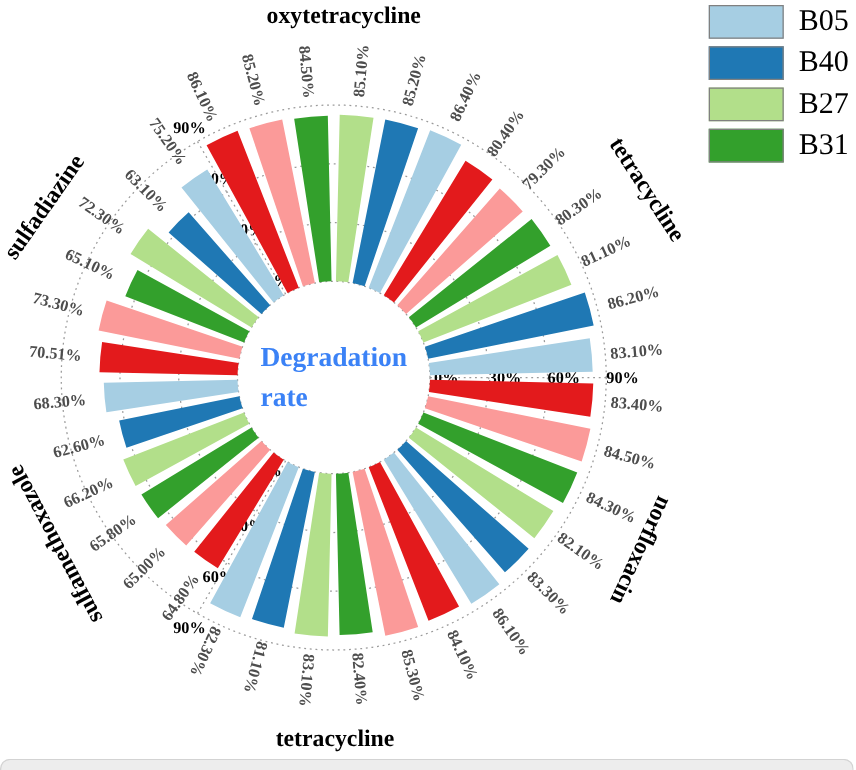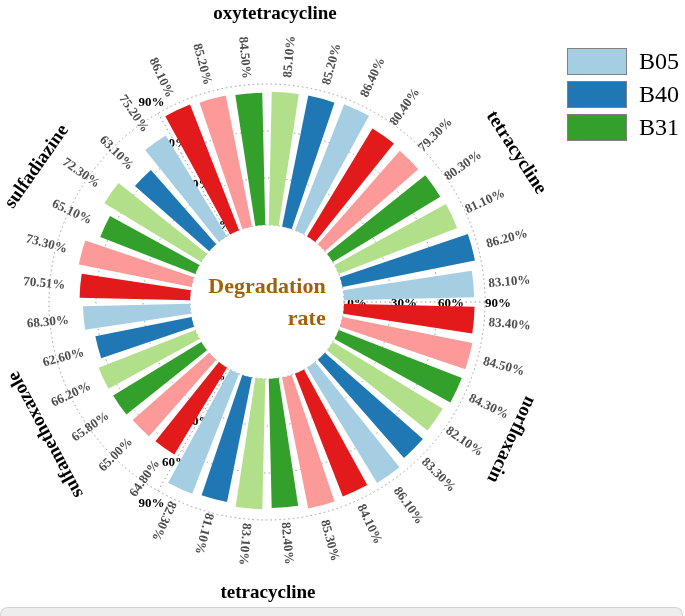--- a/index.html
+++ b/index.html
@@ -3,22 +3,22 @@
 <meta charset="utf-8">
 <style>
   html,body{margin:0;padding:0;background:#fff;}
   #stage{position:relative;width:685px;height:616px;background:#fff;overflow:hidden;
          font-family:"Liberation Serif",serif;}
   #chart-svg{position:absolute;left:0;top:0;}
   .sector-title{position:absolute;white-space:nowrap;color:#000;
     font:bold 19px "Liberation Serif",serif;
     transform:translate(-50%,-50%) rotate(var(--rot,0deg));}
   .center-label{position:absolute;left:267px;top:302px;transform:translate(-50%,-50%);
-    text-align:right;color:#a16207;font:bold 22px "Liberation Serif",serif;line-height:1.45;}
-  .legend{position:absolute;left:567px;top:4px;display:flex;flex-direction:column;gap:6px;margin-top:44px;}
+    text-align:left;color:#3b82f6;font:bold 22px "Liberation Serif",serif;line-height:1.45;}
+  .legend{position:absolute;left:567px;top:4px;display:flex;flex-direction:column;gap:6px;}
   .legend-row{display:flex;align-items:center;gap:12px;height:27px;}
   .swatch{width:60px;height:27px;border:1px solid #808080;box-sizing:border-box;}
   .legend-label{font:400 24px "Liberation Serif",serif;color:#000;}
   .bottom-bar{position:absolute;left:0;top:607px;width:683px;height:12px;
     background:#ededed;border:1px solid #d3d3d3;border-bottom:none;
     border-radius:8px 8px 0 0;box-sizing:border-box;}
   svg text{font-family:"Liberation Serif",serif;}
   .bar-label{font-weight:bold;font-size:13px;fill:#4d4d4d;}
   .tick-label{font-weight:bold;font-size:13px;fill:#000;}
 </style>
@@ -142,19 +142,23 @@
   <div class="legend" id="legend">
       <div class="legend-row">
         <div class="swatch" style="background: rgb(166, 206, 227);"></div>
         <span class="legend-label">B05</span>
       </div>
       <div class="legend-row">
         <div class="swatch" style="background: rgb(31, 120, 180);"></div>
         <span class="legend-label">B40</span>
       </div>
       <div class="legend-row">
+        <div class="swatch" style="background: rgb(178, 223, 138);"></div>
+        <span class="legend-label">B27</span>
+      </div>
+      <div class="legend-row">
         <div class="swatch" style="background: rgb(51, 160, 44);"></div>
         <span class="legend-label">B31</span>
       </div>
     </div>
 
   <div class="bottom-bar"></div>
 </div>
 
 </body></html>

